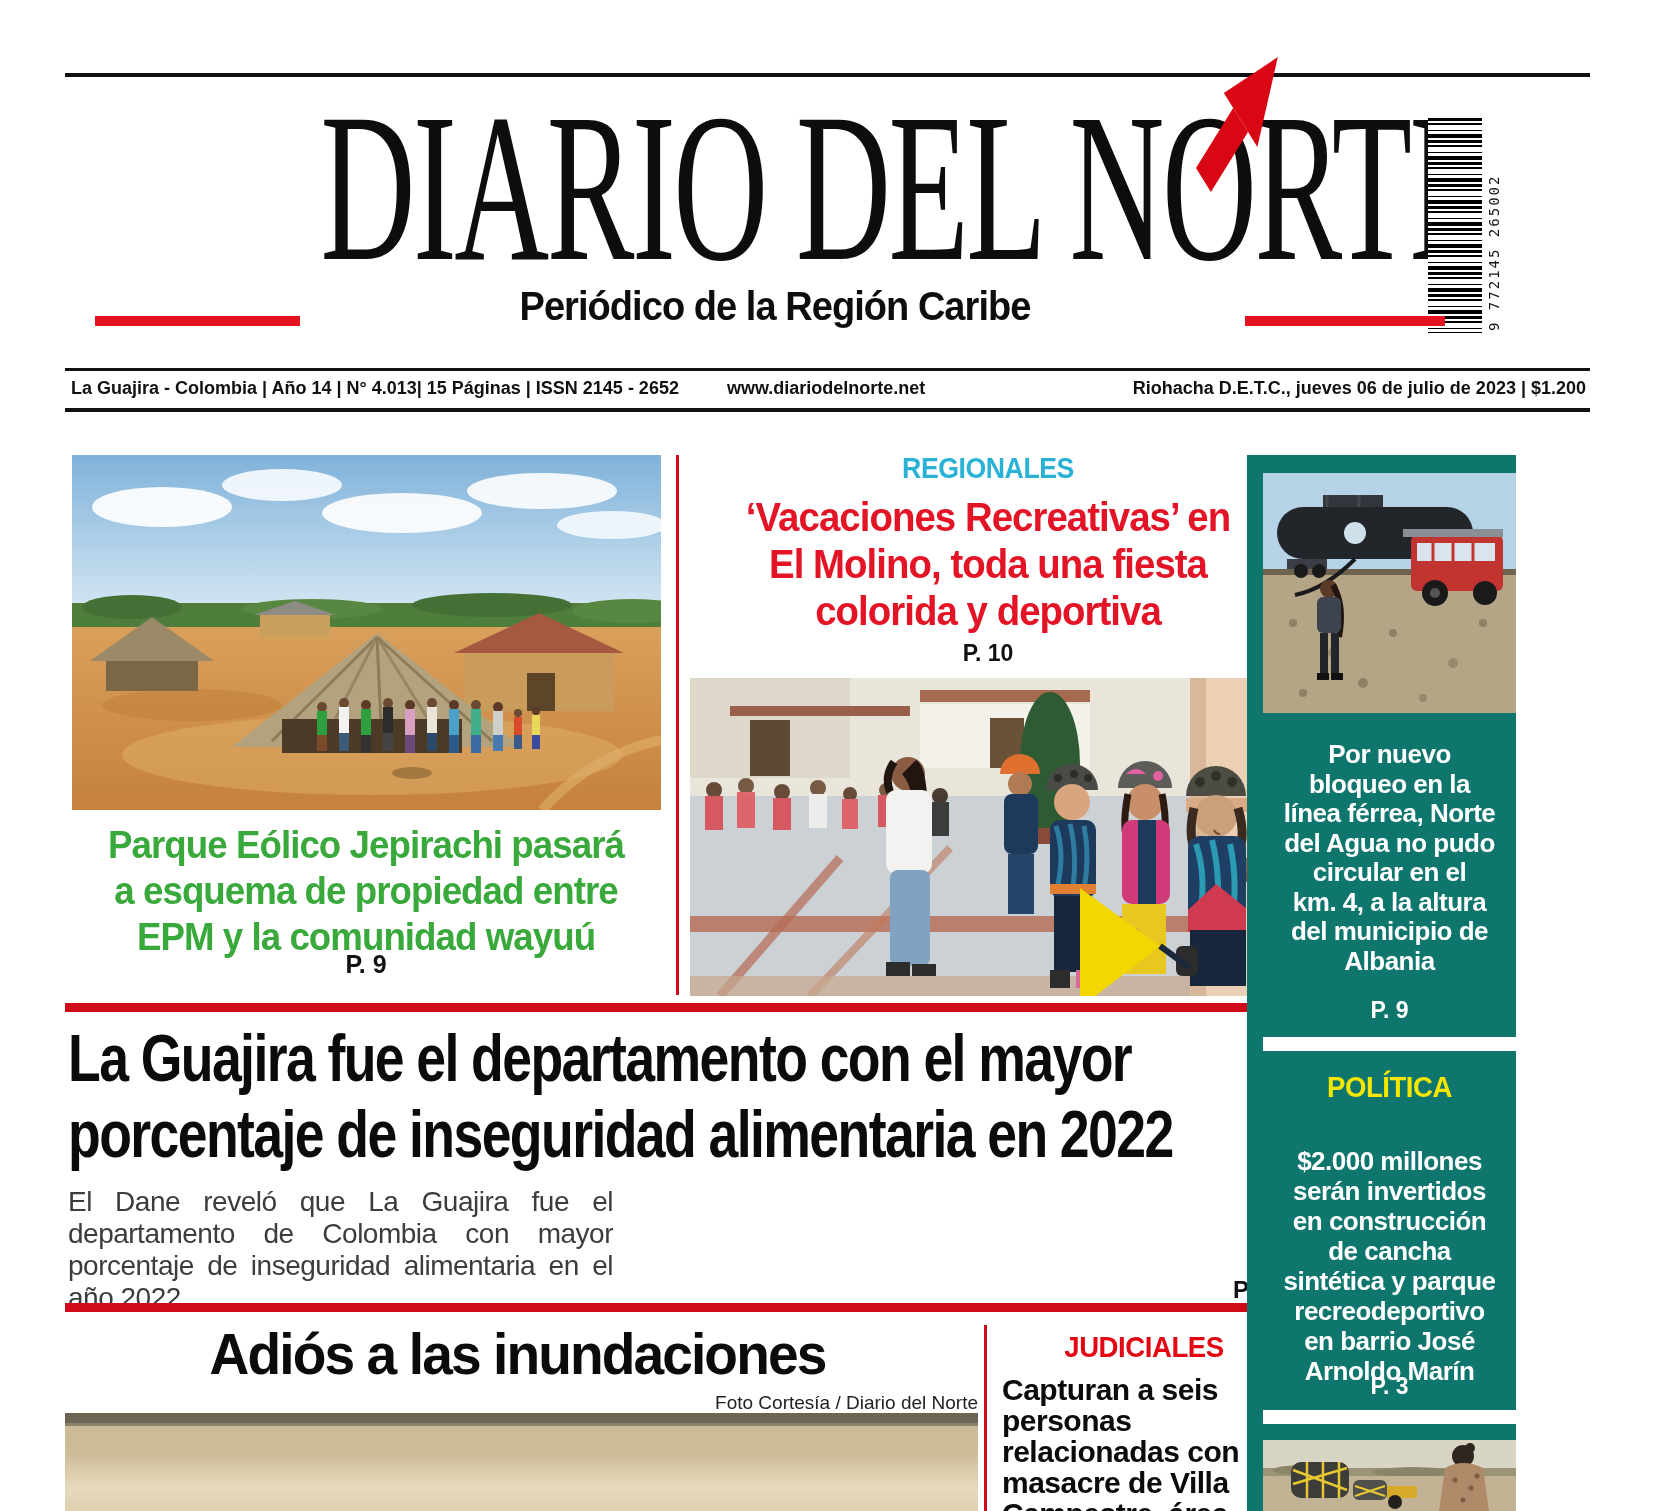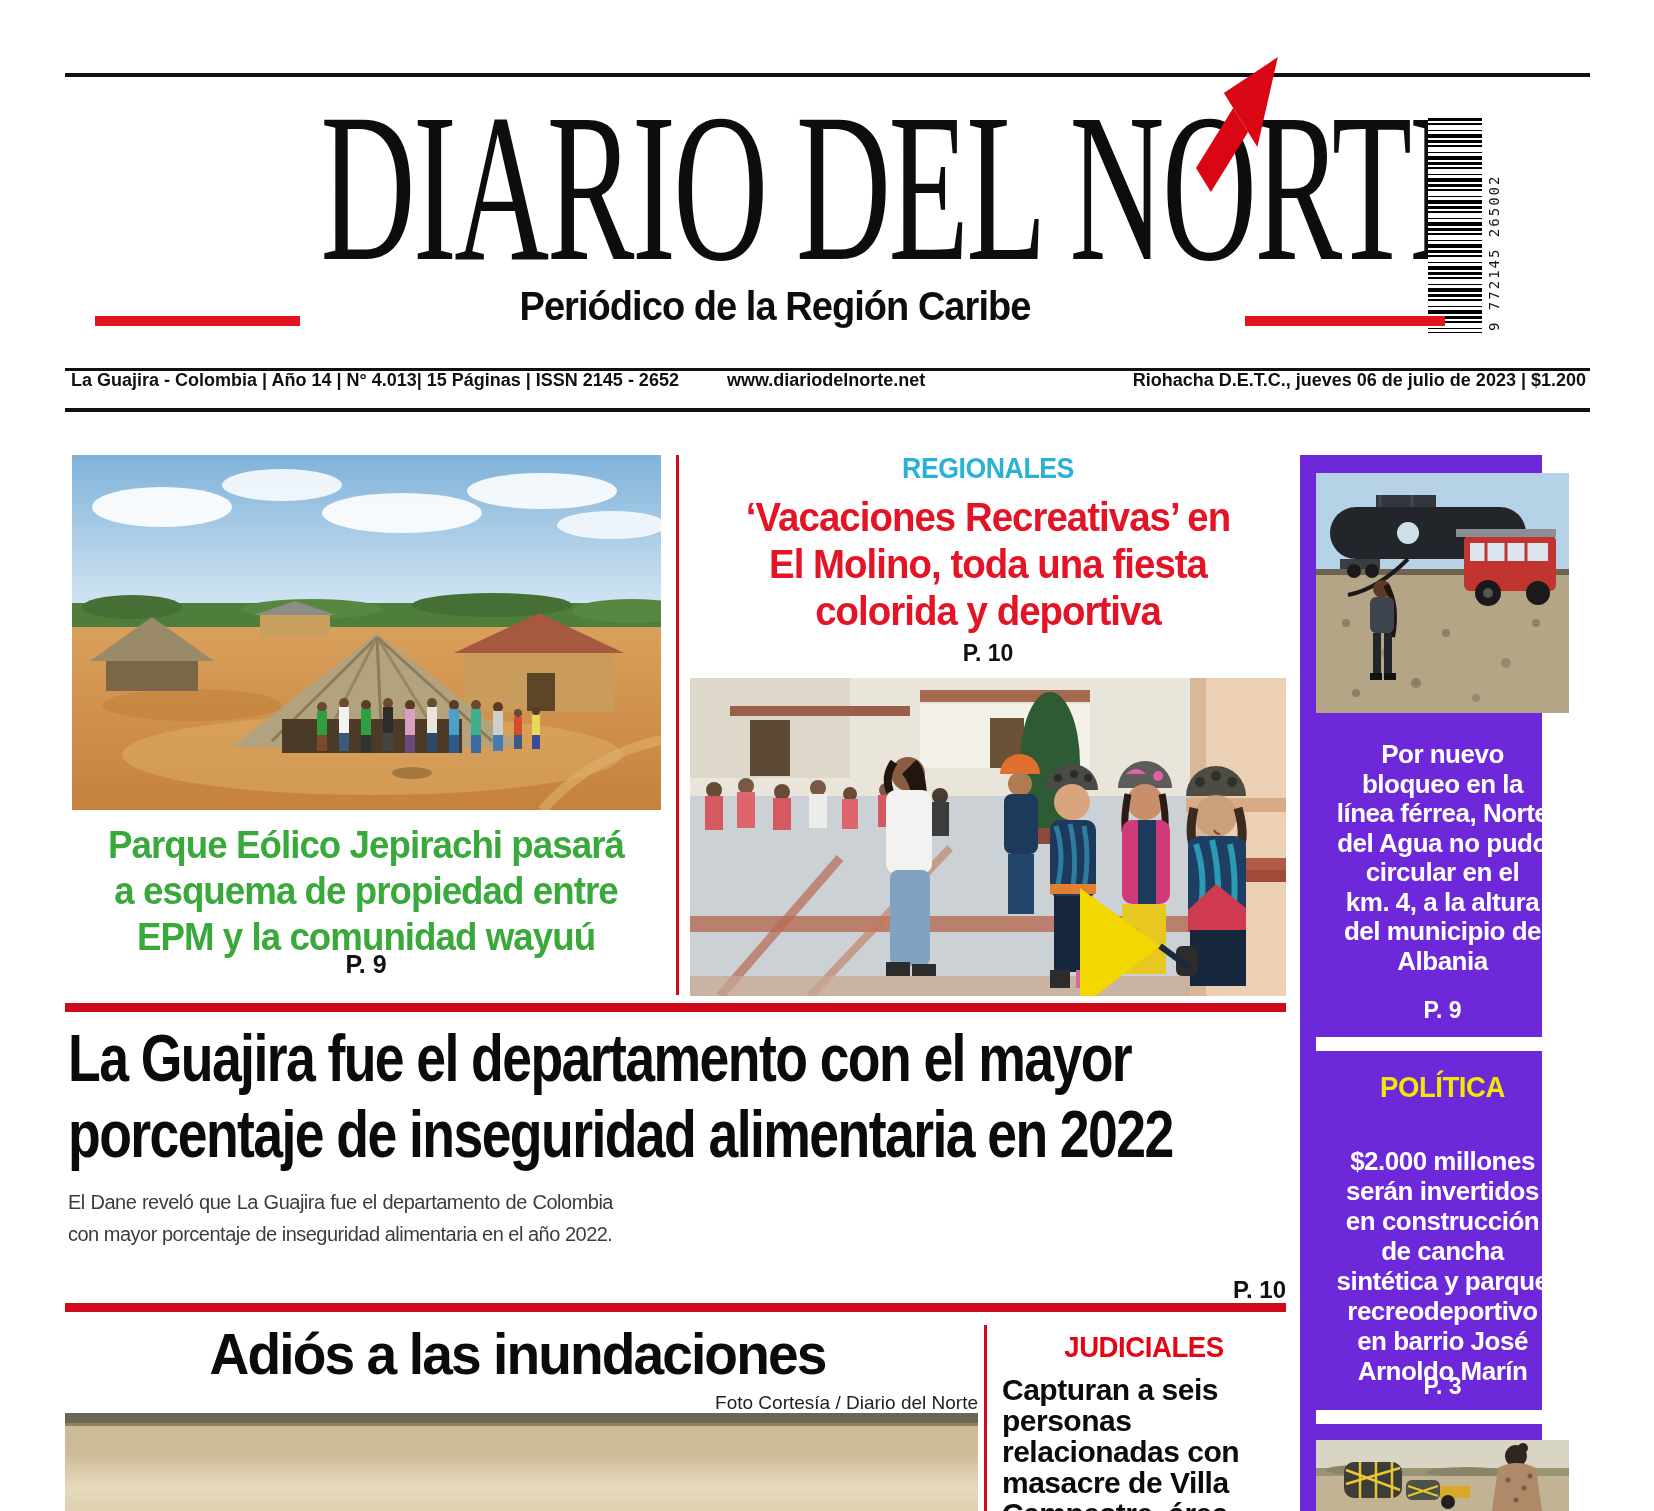--- a/index.html
+++ b/index.html
@@ -15,21 +15,21 @@
   .logo-o svg{position:absolute;top:-34px;right:-44px;width:150px;height:150px;}
   .mast-sub{position:absolute;left:330px;top:284px;width:890px;text-align:center;
       font-size:40px;font-weight:bold;letter-spacing:-1px;transform:scaleX(.95);color:#0d0d0d;}
   .subline{position:absolute;top:316px;height:10px;background:#e3131f;}
   .barcode{position:absolute;left:1428px;top:118px;width:80px;height:215px;background:#fff;}
   .barcode-stripes{position:absolute;left:0;top:0;width:54px;height:215px;
       background:repeating-linear-gradient(180deg,#000 0 3px,#fff 3px 5px,#000 5px 7px,#fff 7px 12px,#000 12px 13px,#fff 13px 16px,#000 16px 20px,#fff 20px 22px);}
   .barcode-digits{position:absolute;left:58px;top:213px;width:213px;transform:rotate(-90deg);
       transform-origin:0 0;font-family:"DejaVu Sans Mono",monospace;font-size:14px;letter-spacing:2px;color:#111;}
   
-  .infobar{position:absolute;left:65px;top:366px;width:1525px;height:30px;font-size:18px;font-weight:bold;}
+  .infobar{position:absolute;left:65px;top:374px;width:1525px;height:30px;font-size:18px;font-weight:bold;}
   .info-left{position:absolute;left:6px;top:4px;}
   .info-center{position:absolute;left:635px;top:4px;margin-left:27px;}
   .info-right{position:absolute;right:4px;top:4px;}
   
   .photo{position:absolute;overflow:hidden;}
   .green-headline{position:absolute;left:70px;top:822px;width:592px;text-align:center;
       font-size:39px;font-weight:bold;line-height:46px;color:#3aa93c;letter-spacing:-1px;
       transform:scaleX(.94);transform-origin:50% 0;}
   .pref{font-weight:bold;color:#111;}
   .pref-left{position:absolute;left:70px;top:950px;width:592px;text-align:center;font-size:25px;}
@@ -37,37 +37,37 @@
   .section-cyan{position:absolute;left:690px;top:452px;width:596px;text-align:center;
       font-size:29px;font-weight:bold;color:#29b1d6;letter-spacing:-.5px;transform:scaleX(.92);}
   .red-headline{position:absolute;left:690px;top:494px;width:596px;text-align:center;
       font-size:40px;font-weight:bold;line-height:47px;color:#e31425;letter-spacing:-1px;
       transform:scaleX(.96);transform-origin:50% 0;}
   .pref-mid{position:absolute;left:690px;top:640px;width:596px;text-align:center;font-size:23px;}
   
   .main-headline{position:absolute;left:68px;top:1020px;width:1530px;
       font-size:67px;font-weight:bold;line-height:76px;letter-spacing:-2px;color:#0b0b0b;
       transform:scaleX(.80);transform-origin:0 0;}
-  .deck{position:absolute;top:1186px;font-size:20px;line-height:32px;color:#3c3c3c;
+  .deck{position:absolute;top:1186px;font-size:28px;line-height:32px;color:#3c3c3c;
       text-align:justify;letter-spacing:-.5px;}
   .deck-left{left:68px;width:545px;}
   .deck-right{left:640px;width:646px;}
   .pref-main{position:absolute;left:1100px;top:1276px;width:186px;text-align:right;font-size:24px;}
   
   .flood-headline{position:absolute;left:65px;top:1320px;width:905px;text-align:center;
       font-size:58px;font-weight:bold;letter-spacing:-2px;color:#0b0b0b;transform:scaleX(.95);transform-origin:50% 0;}
   .flood-credit{position:absolute;left:560px;top:1392px;width:418px;text-align:right;font-size:19px;color:#222;}
   .flood-photo{position:absolute;left:65px;top:1413px;width:913px;height:98px;
       background:linear-gradient(180deg,#6a6653 0 10px,#8a8368 10px 13px,#cdbb97 13px 40px,#e6dabd 75px,#ded0b0 98px);}
   
   .jud-wrap{position:absolute;left:1002px;top:1330px;width:284px;}
   .jud-header{text-align:center;font-size:30px;font-weight:bold;color:#e30613;letter-spacing:-.5px;transform:scaleX(.92);}
   .jud-text{margin-top:10px;font-size:30px;font-weight:bold;line-height:31px;letter-spacing:-.5px;color:#0b0b0b;}
   
-  .sidebar{position:absolute;left:1300px;top:455px;width:242px;height:1056px;background:#6d28d9;}
+  .sidebar{position:absolute;left:1247px;top:455px;width:269px;height:1056px;background:#0f766e;}
   .sb-photo{position:absolute;left:16px;width:253px;overflow:hidden;}
   .sb-lines{position:absolute;left:6px;width:273px;text-align:center;color:#fff;font-weight:bold;
       font-size:26px;letter-spacing:-.5px;}
   .sb-line{line-height:29.5px;}
   .sb-line2{line-height:30px;}
   .sb-pref{position:absolute;left:6px;width:273px;text-align:center;color:#fff;font-weight:bold;font-size:23px;}
   .sb-div{position:absolute;left:16px;width:253px;height:14px;background:#fff;}
   .sb-politica{position:absolute;left:6px;width:273px;text-align:center;color:#f6e700;
       font-weight:bold;font-size:29px;letter-spacing:-.5px;transform:scaleX(.95);}
   .vdiv{position:absolute;width:3px;background:#cf0a1a;}

